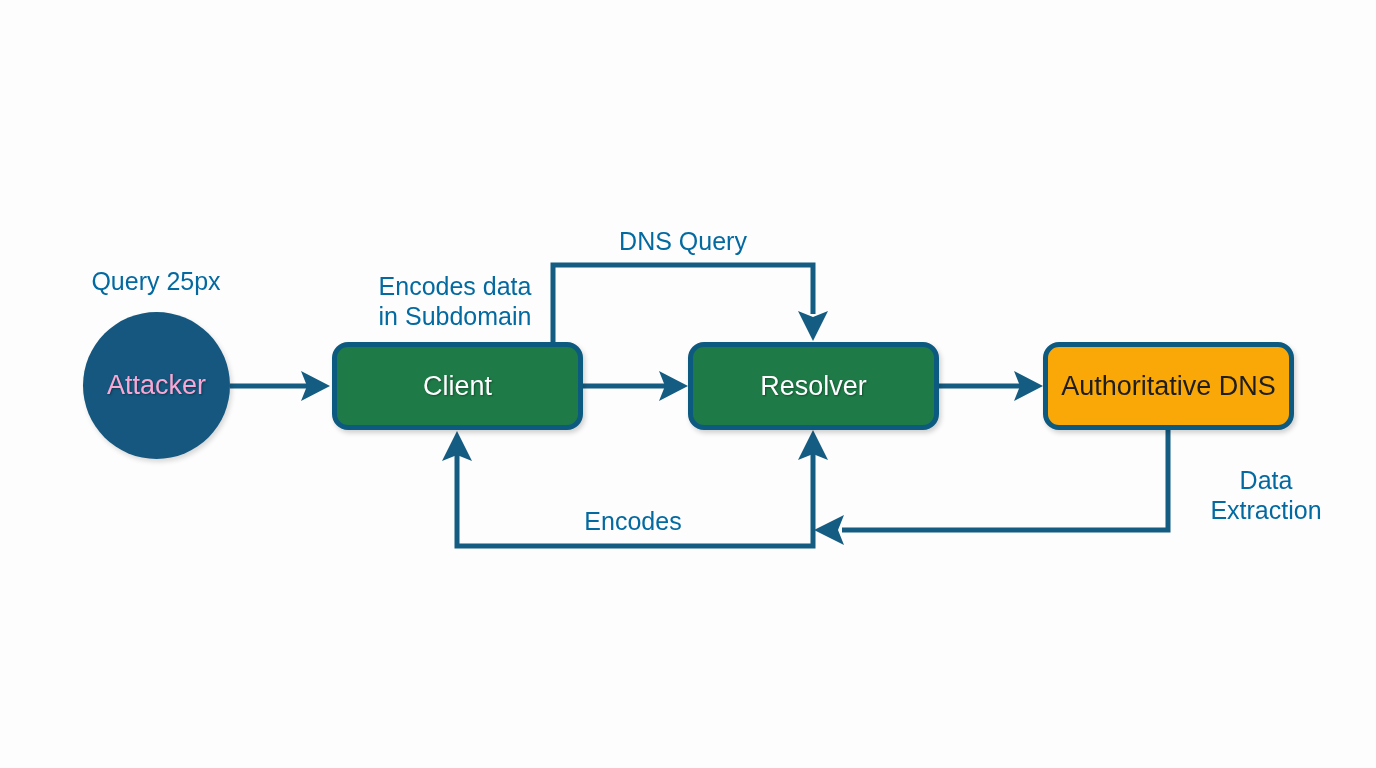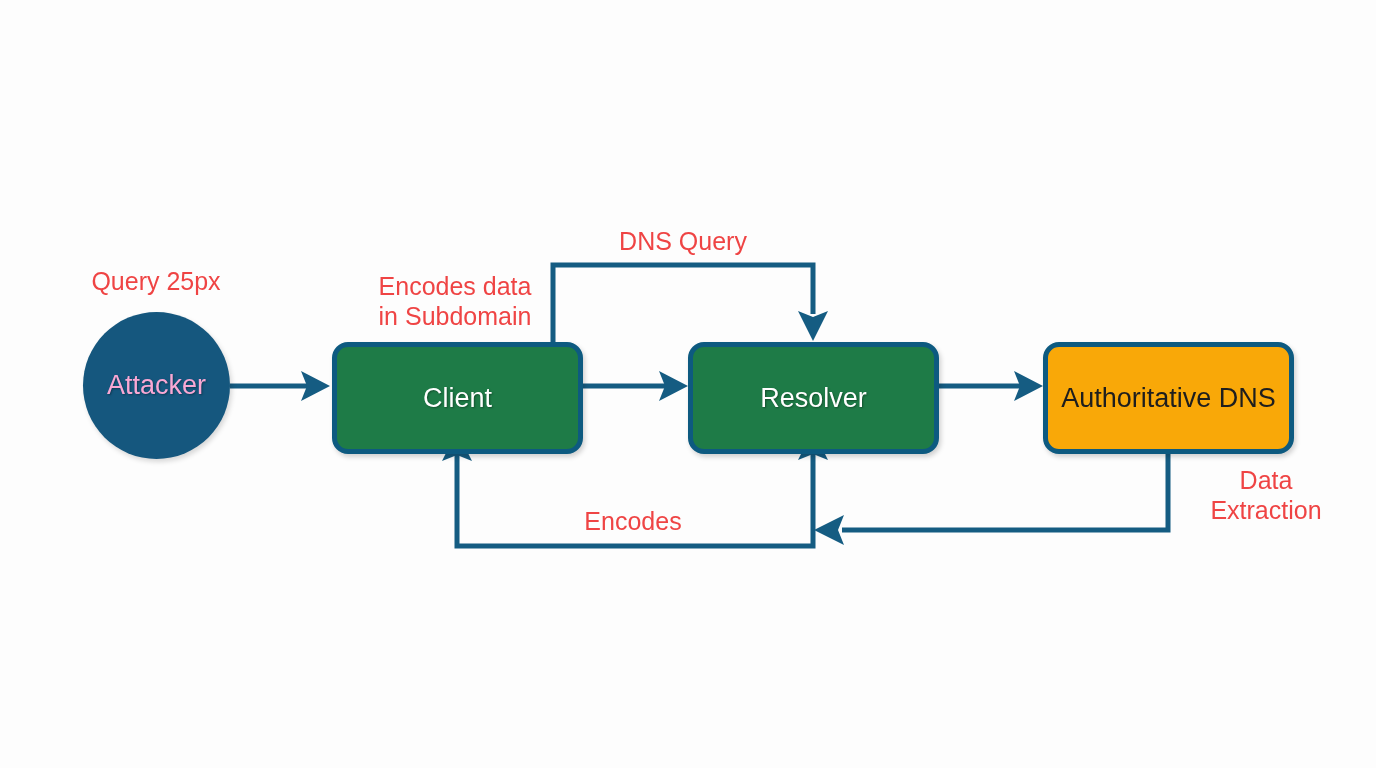--- a/index.html
+++ b/index.html
@@ -37,41 +37,41 @@
     border-radius: 50%;
     background: #15577e;
     color: #f9a8d4;
     font-size: 27px;
     text-shadow: 1px 1px 2px rgba(0,0,0,0.35);
     box-shadow: 2px 3px 5px rgba(0,0,0,0.15);
   }
   .node-rect {
     top: 342px;
     width: 251px;
-    height: 112px;
+    height: 88px;
     border: 5px solid #0d5a80;
     border-radius: 16px;
     font-size: 27px;
     box-shadow: 2px 3px 5px rgba(0,0,0,0.18);
   }
   .node-green {
     background: #1e7b47;
     color: #ffffff;
     text-shadow: 1px 1px 2px rgba(0,0,0,0.35);
   }
   .node-orange {
     background: #f9a808;
     color: #1e1e1e;
   }
   .node-client    { left: 332px; }
   .node-resolver  { left: 688px; }
   .node-authdns   { left: 1043px; }
   .note {
     position: absolute;
-    color: #ef4444;
+    color: #0369a1;
     font-size: 25px;
     line-height: 30px;
     white-space: pre-line;
     text-align: center;
   }
   .note-radius        { left: 46px;   top: 266px; width: 220px; }
   .note-encodes       { left: 345px;  top: 271px; width: 220px; }
   .note-dns-query     { left: 573px;  top: 226px; width: 220px; }
   .note-auth          { left: 1043px; top: 238px; width: 250px; }
   .note-data-extract  { left: 1181px; top: 465px; width: 170px; text-align: center; }

